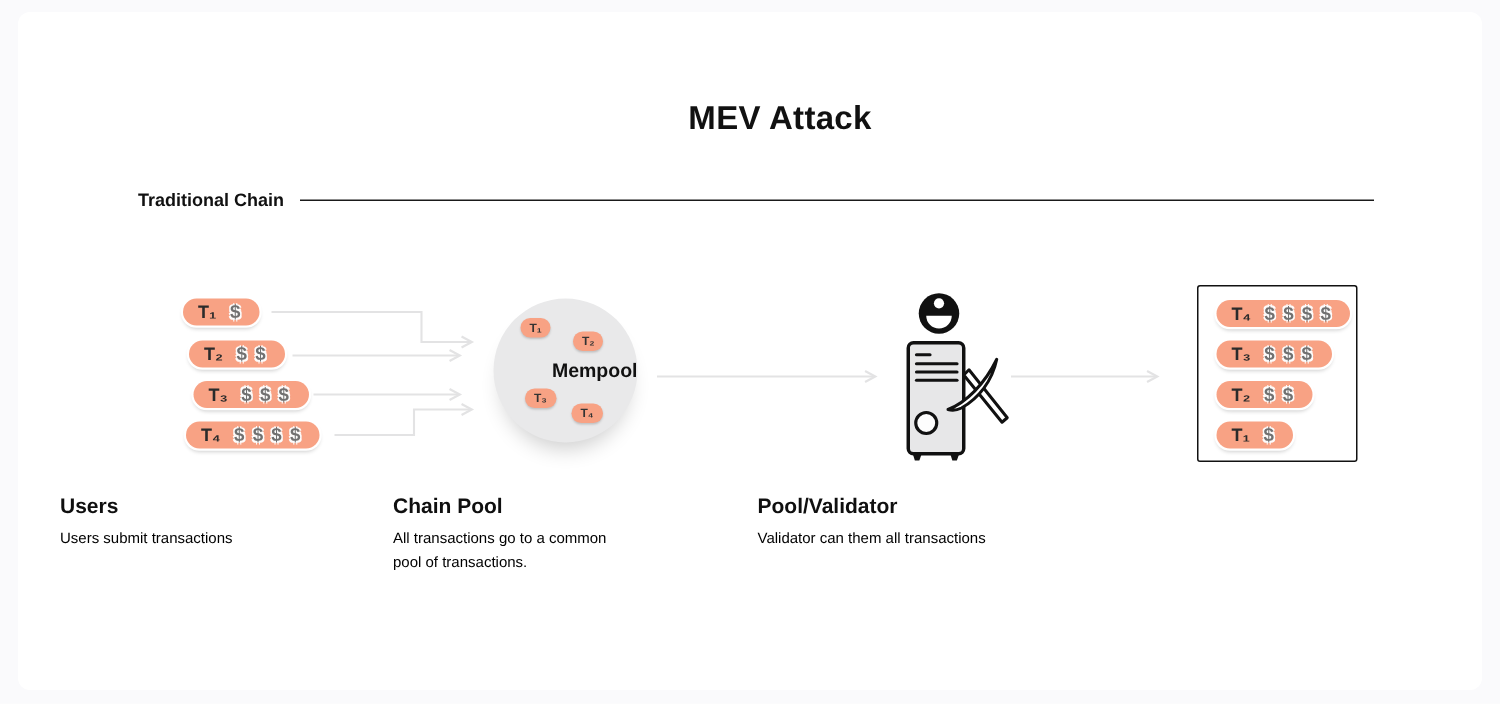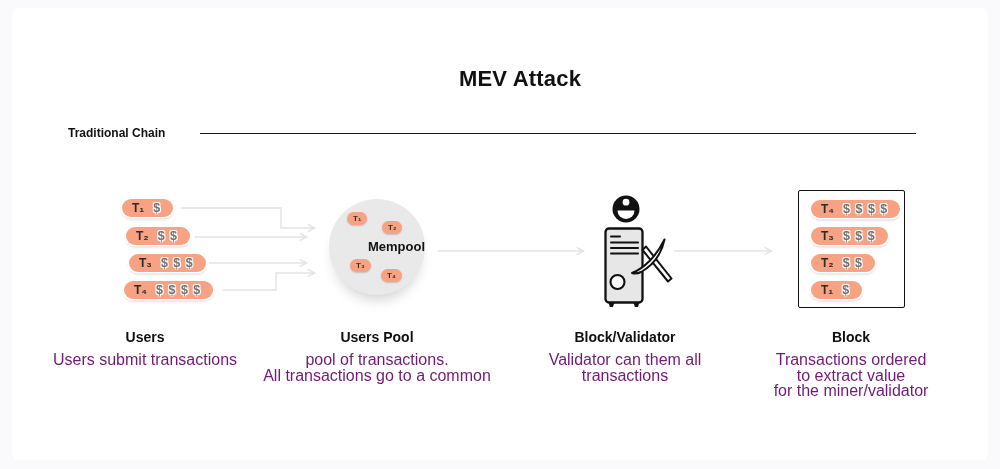--- a/index.html
+++ b/index.html
@@ -16,21 +16,21 @@
     font-family:"Liberation Sans","DejaVu Sans",sans-serif;color:#1c1c1c;
   }
   .card{position:absolute;left:12px;top:8px;right:12px;bottom:9px;background:#fff;border-radius:8px;}
   .abs{position:absolute;}
 
   .page-title{
     position:absolute;left:520px;top:66px;transform:translateX(-50%);
     font-size:22px;font-weight:700;letter-spacing:.2px;color:#111;white-space:nowrap;
   }
   .chain-label{
-    position:absolute;left:68px;top:126px;font-size:12px;font-weight:700;color:#111;white-space:nowrap;
+    position:absolute;left:92px;top:126px;font-size:12px;font-weight:700;color:#111;white-space:nowrap;
   }
   .chain-rule{
     position:absolute;left:200px;top:133px;width:716px;height:0;border-top:1.3px solid var(--line);
   }
 
   svg.connectors{position:absolute;left:0;top:0;pointer-events:none;}
 
   
   .pill{
     position:absolute;display:inline-flex;align-items:center;gap:9px;
@@ -60,23 +60,23 @@
     box-shadow:0 1px 1.5px rgba(0,0,0,.18);line-height:13px;
   }
 
   
   .block-box{
     position:absolute;left:798px;top:190px;width:107px;height:118px;
     background:#fff;border:1.6px solid #111;border-radius:2px;box-sizing:border-box;
   }
 
   
-  .stage-caption{position:absolute;text-align:center;}
+  .stage-caption{position:absolute;text-align:left;}
   .stage-caption .heading{font-size:14px;font-weight:700;color:#0f0f0f;margin-bottom:7px;}
-  .stage-caption .line{font-size:16px;line-height:15.5px;color:#701a75;}
+  .stage-caption .line{font-size:10px;line-height:15.5px;color:#000000;}
 </style>
 </head>
 <body>
 
 <div class="canvas">
   <div class="card"></div>
 
   <div class="page-title">MEV Attack</div>
 
   <div class="chain-label">Traditional Chain</div>
@@ -168,29 +168,23 @@
       <span class="dollars">$</span>
     </div>
   </div>
 
   <div class="stage-caption" style="left:40px;top:329px;width:210px;">
     <div class="heading">Users</div>
     <div class="line">Users submit transactions</div>
   </div>
 
   <div class="stage-caption" style="left:262px;top:329px;width:230px;">
-    <div class="heading">Users Pool</div>
+    <div class="heading">Chain Pool</div>
+    <div class="line">All transactions go to a common</div>
     <div class="line">pool of transactions.</div>
-    <div class="line">All transactions go to a common</div>
   </div>
 
   <div class="stage-caption" style="left:505px;top:329px;width:240px;">
-    <div class="heading">Block/Validator</div>
+    <div class="heading">Pool/Validator</div>
     <div class="line">Validator can them all transactions</div>
   </div>
 
-  <div class="stage-caption" style="left:746px;top:329px;width:210px;">
-    <div class="heading">Block</div>
-    <div class="line">Transactions ordered</div>
-    <div class="line">to extract value</div>
-    <div class="line">for the miner/validator</div>
-  </div>
 </div>
 
 </body></html>

